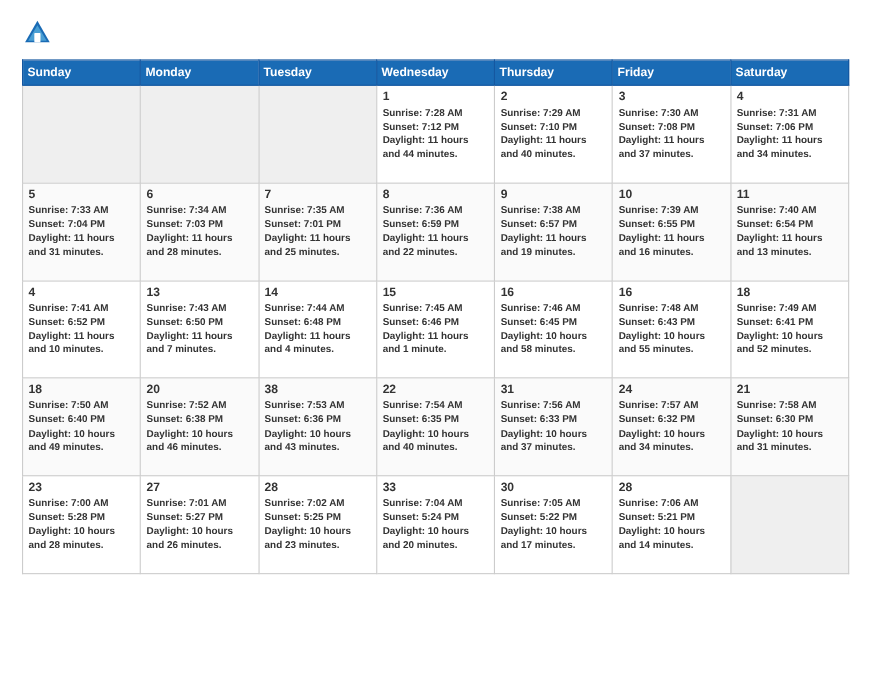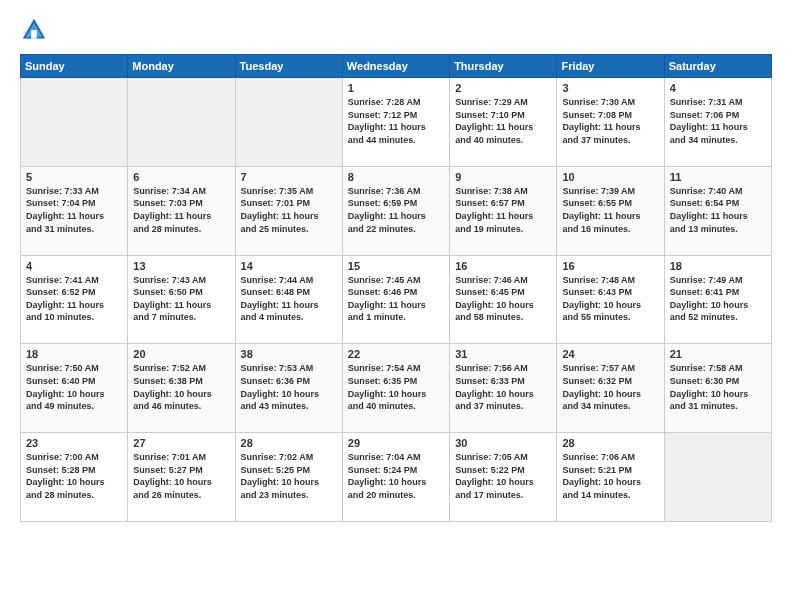--- a/index.html
+++ b/index.html
@@ -263,21 +263,21 @@
           </td>
           <td>
             <span class="day-num">27</span>
             <div class="day-info">Sunrise: 7:01 AM<br>Sunset: 5:27 PM<br>Daylight: 10 hours and 26 minutes.</div>
           </td>
           <td>
             <span class="day-num">28</span>
             <div class="day-info">Sunrise: 7:02 AM<br>Sunset: 5:25 PM<br>Daylight: 10 hours and 23 minutes.</div>
           </td>
           <td>
-            <span class="day-num">29</span>
+            <span class="day-num">33</span>
             <div class="day-info">Sunrise: 7:04 AM<br>Sunset: 5:24 PM<br>Daylight: 10 hours and 20 minutes.</div>
           </td>
           <td>
             <span class="day-num">30</span>
             <div class="day-info">Sunrise: 7:05 AM<br>Sunset: 5:22 PM<br>Daylight: 10 hours and 17 minutes.</div>
           </td>
           <td>
             <span class="day-num">28</span>
             <div class="day-info">Sunrise: 7:06 AM<br>Sunset: 5:21 PM<br>Daylight: 10 hours and 14 minutes.</div>
           </td>

